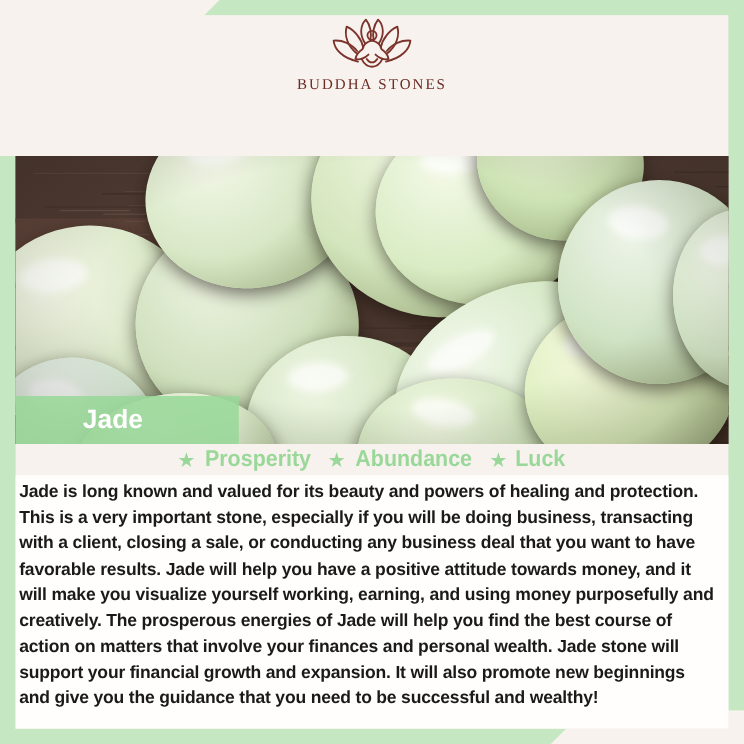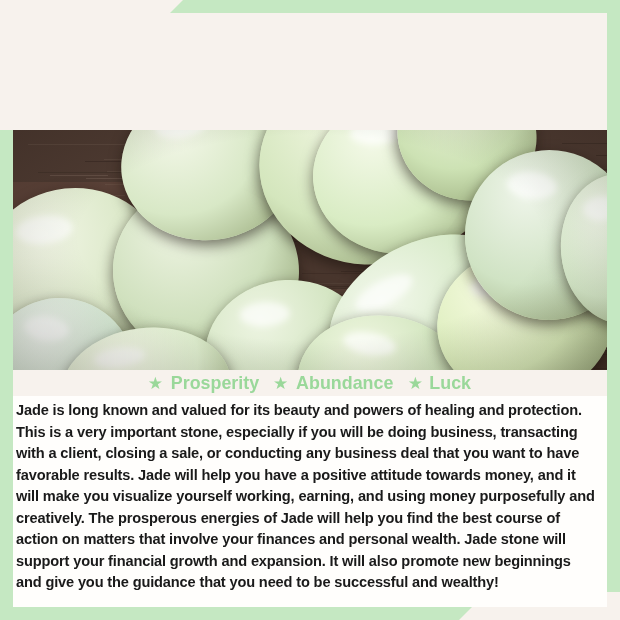--- a/index.html
+++ b/index.html
@@ -129,20 +129,46 @@
 </head>
 <body>
 
 <div id="page">
 
   <div class="band" id="band-top"></div>
   <div class="band" id="band-right"></div>
   <div class="band" id="band-bottom"></div>
   <div class="band" id="band-left"></div>
 
+  <div id="header">
+    <svg id="logo-mark" viewBox="0 0 100 66">
+      <g fill="none" stroke="#7b332b" stroke-width="2.1" stroke-linecap="round" stroke-linejoin="round">
+
+        <path d="M34 54 C16 50 7 40 6 30 C16 29 27 34 33 42"></path>
+
+        <path d="M66 54 C84 50 93 40 94 30 C84 29 73 34 67 42"></path>
+
+        <path d="M33 45 C22 37 18 24 21 14 C30 18 38 28 40 38"></path>
+
+        <path d="M67 45 C78 37 82 24 79 14 C70 18 62 28 60 38"></path>
+
+        <path d="M42 33 C36 24 36 13 43 6 C48 12 50 22 48 30"></path>
+
+        <path d="M58 33 C64 24 64 13 57 6 C52 12 50 22 52 30"></path>
+
+        <circle cx="50" cy="24" r="5.2"></circle>
+
+        <path d="M50 30 C44 31 40 35 39 40 C36 42 32 46 31 51 C36 53 43 49 46 46"></path>
+        <path d="M50 30 C56 31 60 35 61 40 C64 42 68 46 69 51 C64 53 57 49 54 46"></path>
+        <path d="M38 51 C41 57 45 60 50 60 C55 60 59 57 62 51"></path>
+        <path d="M44 51 C46 54 48 55 50 55 C52 55 54 54 56 51"></path>
+      </g>
+    </svg>
+    <div id="brand-name">BUDDHA STONES</div>
+  </div>
 
 
   <div id="photo">
     <div id="photo-canvas">
         <div class="plank" style="top: -6px; height: 62px; background: rgb(77, 58, 49);"></div>
         <div class="plank" style="top: 52px; height: 58px; background: rgb(91, 66, 56);"></div>
         <div class="plank" style="top: 106px; height: 56px; background: rgb(74, 55, 46);"></div>
         <div class="plank" style="top: 158px; height: 56px; background: rgb(87, 64, 54);"></div>
         <div class="plank" style="top: 208px; height: 46px; background: rgb(72, 52, 41);"></div>
         <div class="grain light" style="top: 73.1554px; left: 375.695px; width: 181.341px; opacity: 0.66;"></div>
@@ -371,20 +397,23 @@
         </div>
         <div class="stone" style="left: -28px; top: 168px; width: 150px; height: 150px; transform: rotate(8deg); background: radial-gradient(at 34% 26%, rgb(240, 246, 239) 0%, rgb(212, 231, 210) 52%, rgba(150, 168, 120, 0.95) 93%, rgba(110, 128, 86, 0.9) 100%);">
           <div class="gloss" style="left: 33px; top: 21px; width: 45px; height: 24px;"></div>
         </div>
         <div class="stone" style="left: 48px; top: 198px; width: 170px; height: 120px; transform: rotate(-7deg); background: radial-gradient(at 34% 26%, rgb(246, 250, 234) 0%, rgb(223, 238, 207) 52%, rgba(150, 168, 120, 0.95) 93%, rgba(110, 128, 86, 0.9) 100%);">
           <div class="gloss" style="left: 37.4px; top: 16.8px; width: 51px; height: 19.2px;"></div>
         </div>
         <div style="position: absolute; inset: 0px; pointer-events: none; background: radial-gradient(at 50% 45%, rgba(0, 0, 0, 0) 55%, rgba(20, 12, 8, 0.22) 100%);"></div>
       </div>
 
+    <div style="position:absolute;left:0;bottom:0;width:186px;height:40px;background:rgba(150,216,150,.84);display:flex;align-items:center;">
+      <span style="margin-left:56px;font-size:22px;font-weight:bold;color:#fff;">Jade</span>
+    </div>
   </div>
 
   <div id="benefits">
     <div class="benefit">
       <span class="star-icon">★</span>
       <span class="benefit-label">Prosperity</span>
     </div>
     <div class="benefit">
       <span class="star-icon">★</span>
       <span class="benefit-label">Abundance</span>

